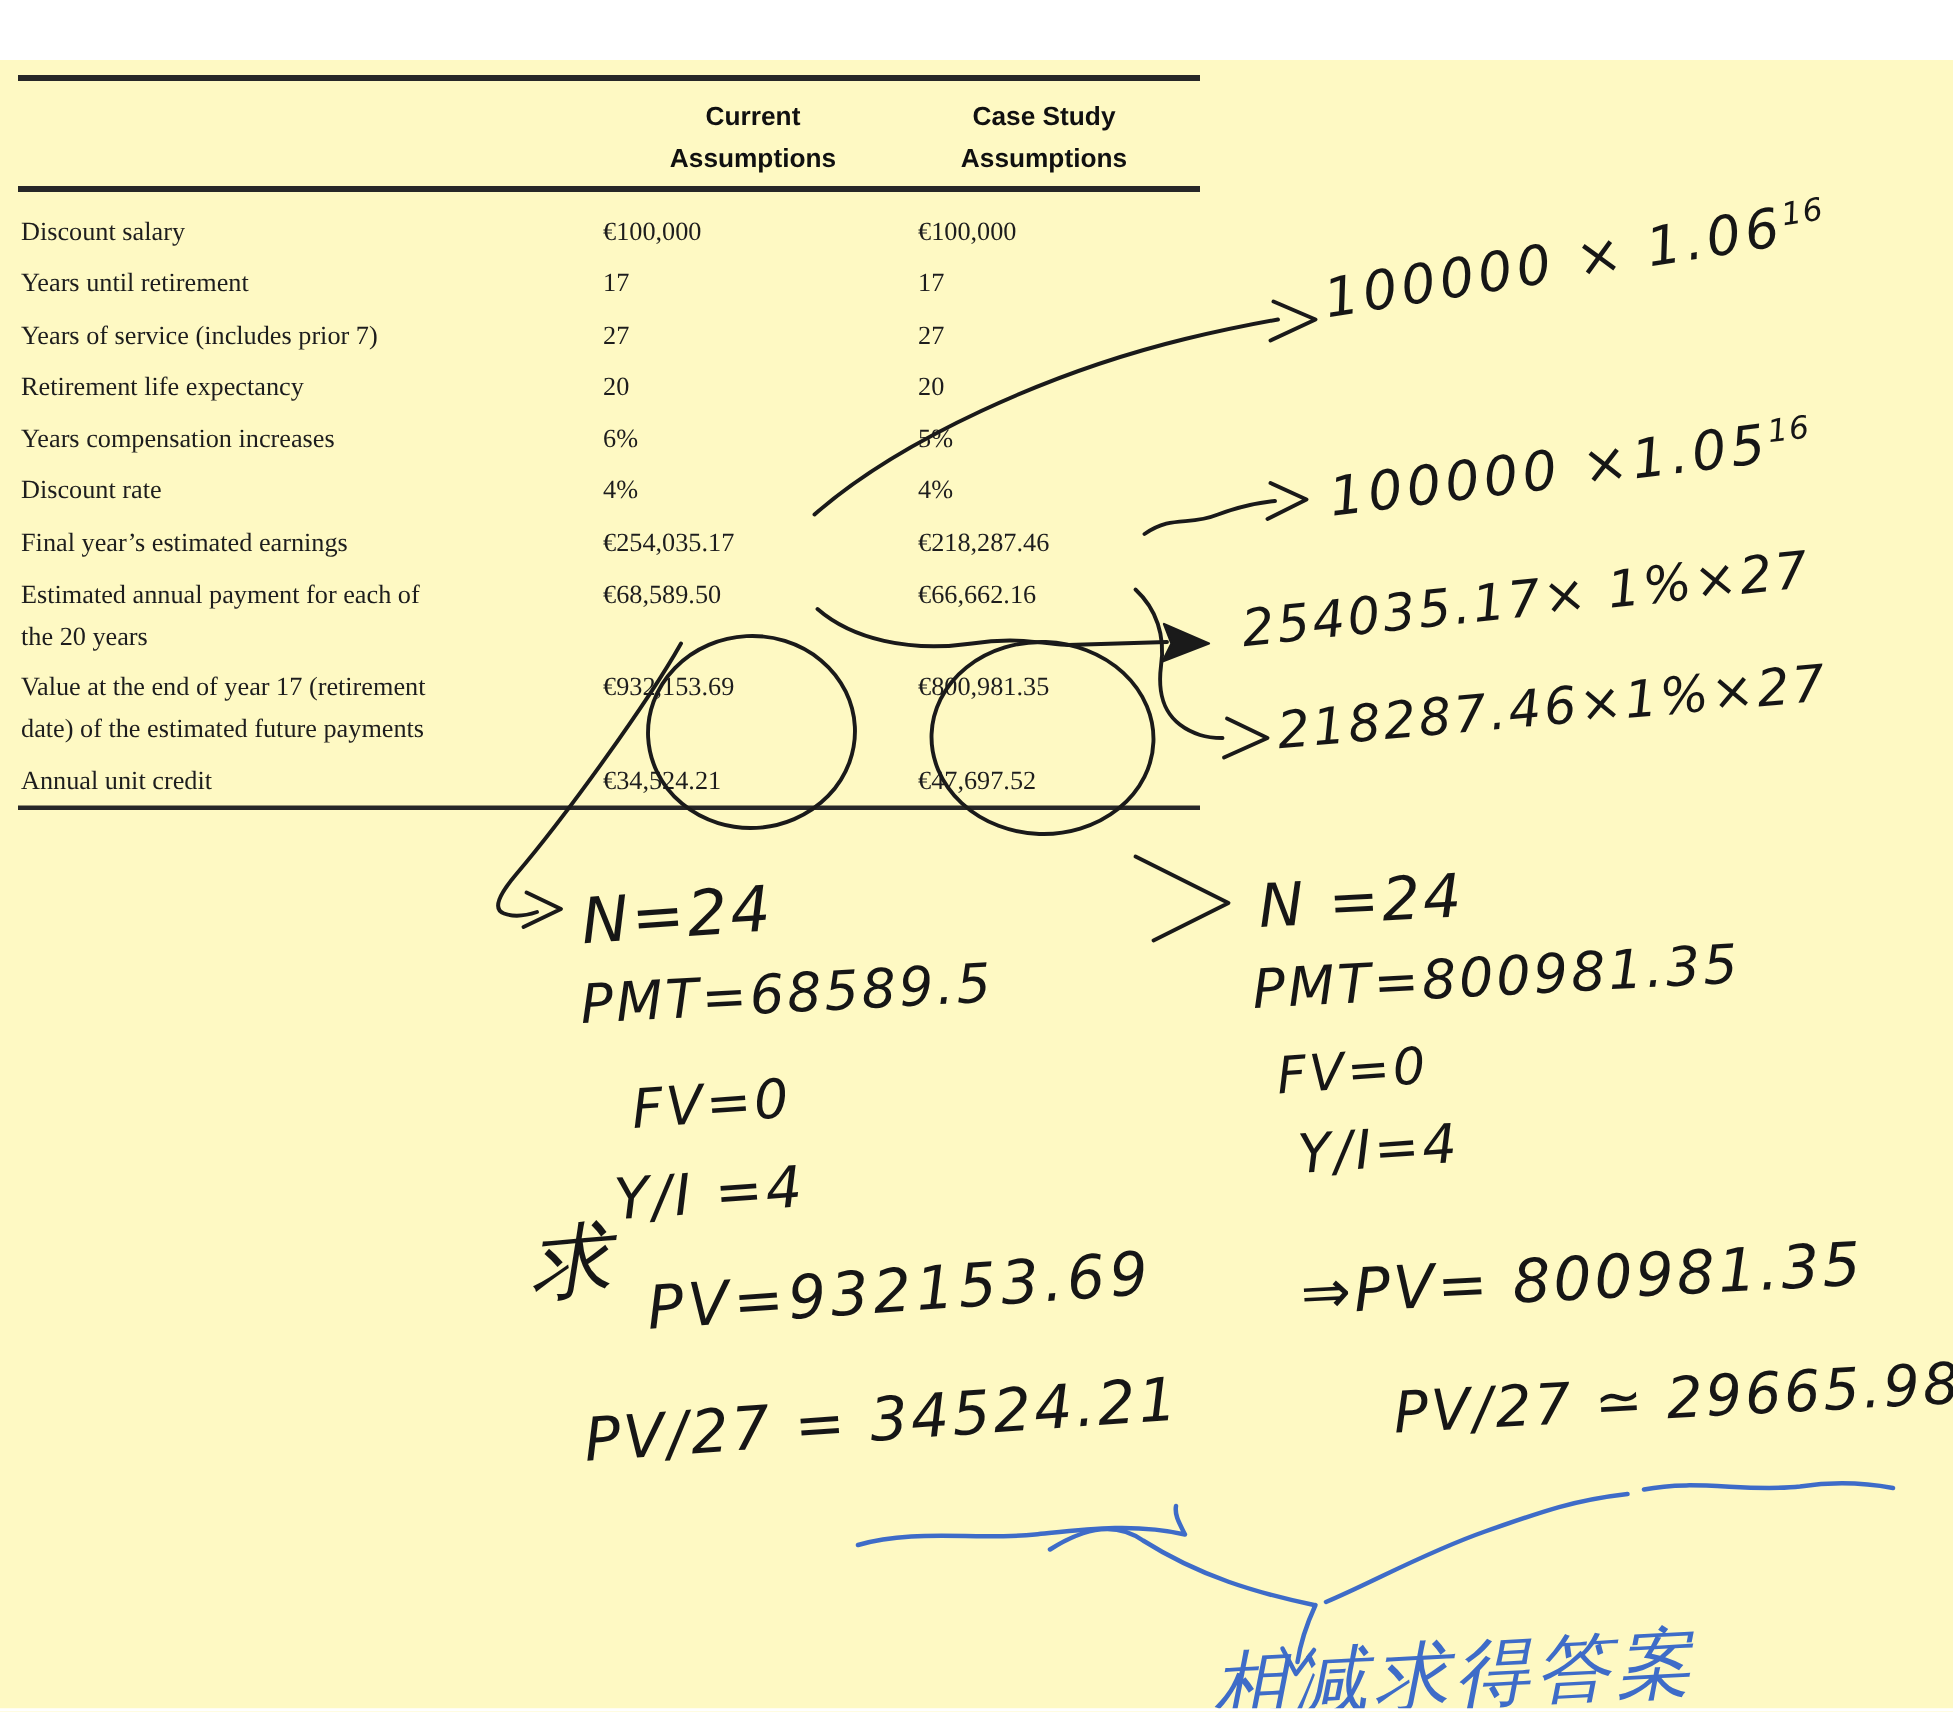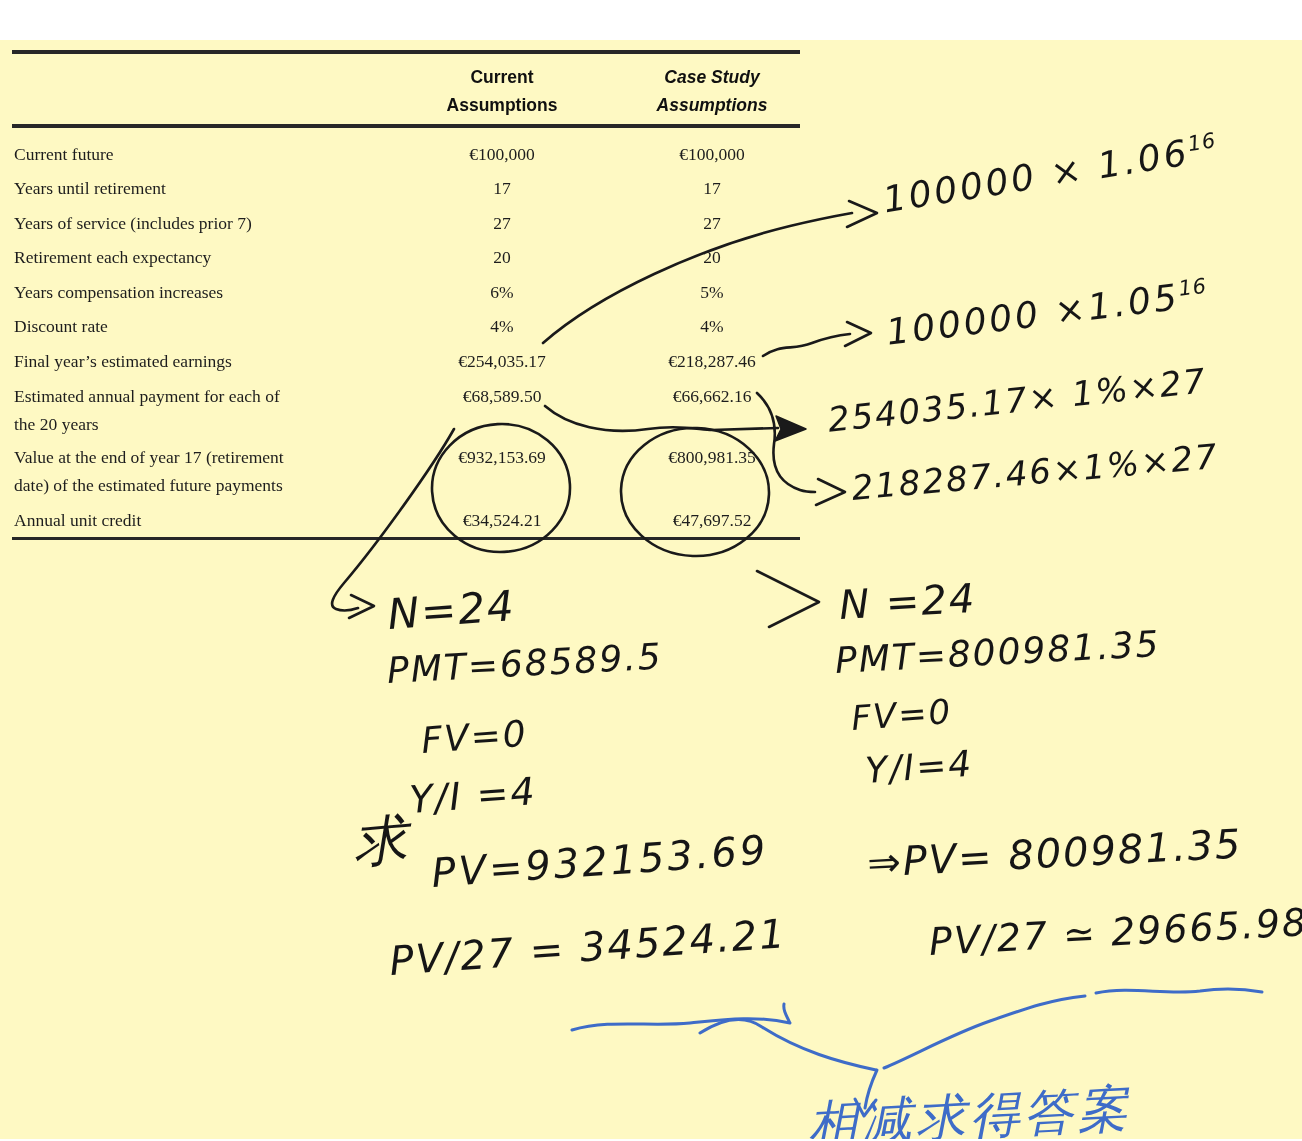--- a/index.html
+++ b/index.html
@@ -7,24 +7,24 @@
           font-family:"Liberation Serif",serif;color:#1d1d1d;margin-top:40px;}
   
   .rule{position:absolute;left:12px;width:788px;background:#272727;}
   .rule-top{top:10px;height:4px;}
   .rule-mid{top:84px;height:4px;}
   .rule-bot{top:497px;height:3px;}
   .colhead{position:absolute;top:23px;width:200px;text-align:center;
            font-family:"Liberation Sans",sans-serif;font-weight:bold;font-size:17.5px;
            line-height:28px;color:#101010;white-space:pre-line;}
   #colhead-a{left:402px;}
-  #colhead-b{left:612px;font-style:italic;}
+  #colhead-b{left:596px;}
   .trow{position:absolute;left:12px;width:788px;font-size:17.5px;line-height:27.5px;}
   .tlabel{position:absolute;left:2px;top:0;width:382px;white-space:pre-line;}
-  .tval{position:absolute;top:0;width:200px;text-align:center;}
+  .tval{position:absolute;top:0;width:200px;}
   .tval.a{left:390px;}
   .tval.b{left:600px;}
   
   .hw{position:absolute;font-family:"DejaVu Sans",sans-serif;font-style:italic;
       color:#161616;white-space:nowrap;transform-origin:left top;letter-spacing:2px;}
   .hw sup{font-size:58%;vertical-align:super;letter-spacing:1px;}
   .hw-blue{color:#3e6cc8;}
   svg.overlay{position:absolute;left:0;top:0;pointer-events:none;}
   svg.overlay path,svg.overlay ellipse{fill:none;stroke:#1a1a1a;stroke-width:2.6;
       stroke-linecap:round;stroke-linejoin:round;}
@@ -38,36 +38,36 @@
 
   <div>
     <div class="rule rule-top"></div>
     <div class="colhead" id="colhead-a">Current
 Assumptions</div>
     <div class="colhead" id="colhead-b">Case Study
 Assumptions</div>
     <div class="rule rule-mid"></div>
 
     <div class="trow" style="top:101px">
-      <span class="tlabel">Current future</span>
+      <span class="tlabel">Discount salary</span>
       <span class="tval a">€100,000</span>
       <span class="tval b">€100,000</span>
     </div>
     <div class="trow" style="top:135px">
       <span class="tlabel">Years until retirement</span>
       <span class="tval a">17</span>
       <span class="tval b">17</span>
     </div>
     <div class="trow" style="top:170px">
       <span class="tlabel">Years of service (includes prior 7)</span>
       <span class="tval a">27</span>
       <span class="tval b">27</span>
     </div>
     <div class="trow" style="top:204px">
-      <span class="tlabel">Retirement each expectancy</span>
+      <span class="tlabel">Retirement life expectancy</span>
       <span class="tval a">20</span>
       <span class="tval b">20</span>
     </div>
     <div class="trow" style="top:239px">
       <span class="tlabel">Years compensation increases</span>
       <span class="tval a">6%</span>
       <span class="tval b">5%</span>
     </div>
     <div class="trow" style="top:273px">
       <span class="tlabel">Discount rate</span>

